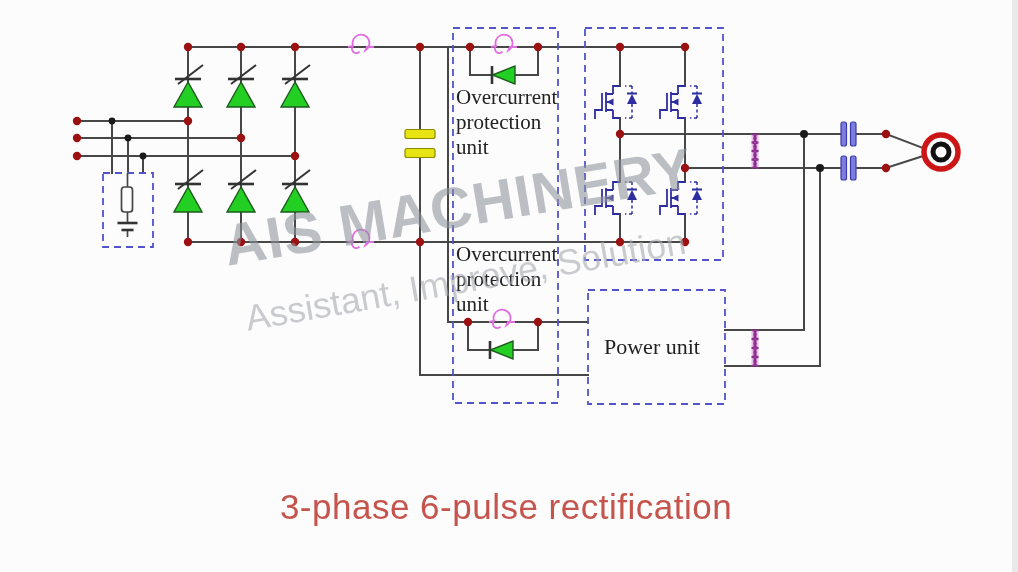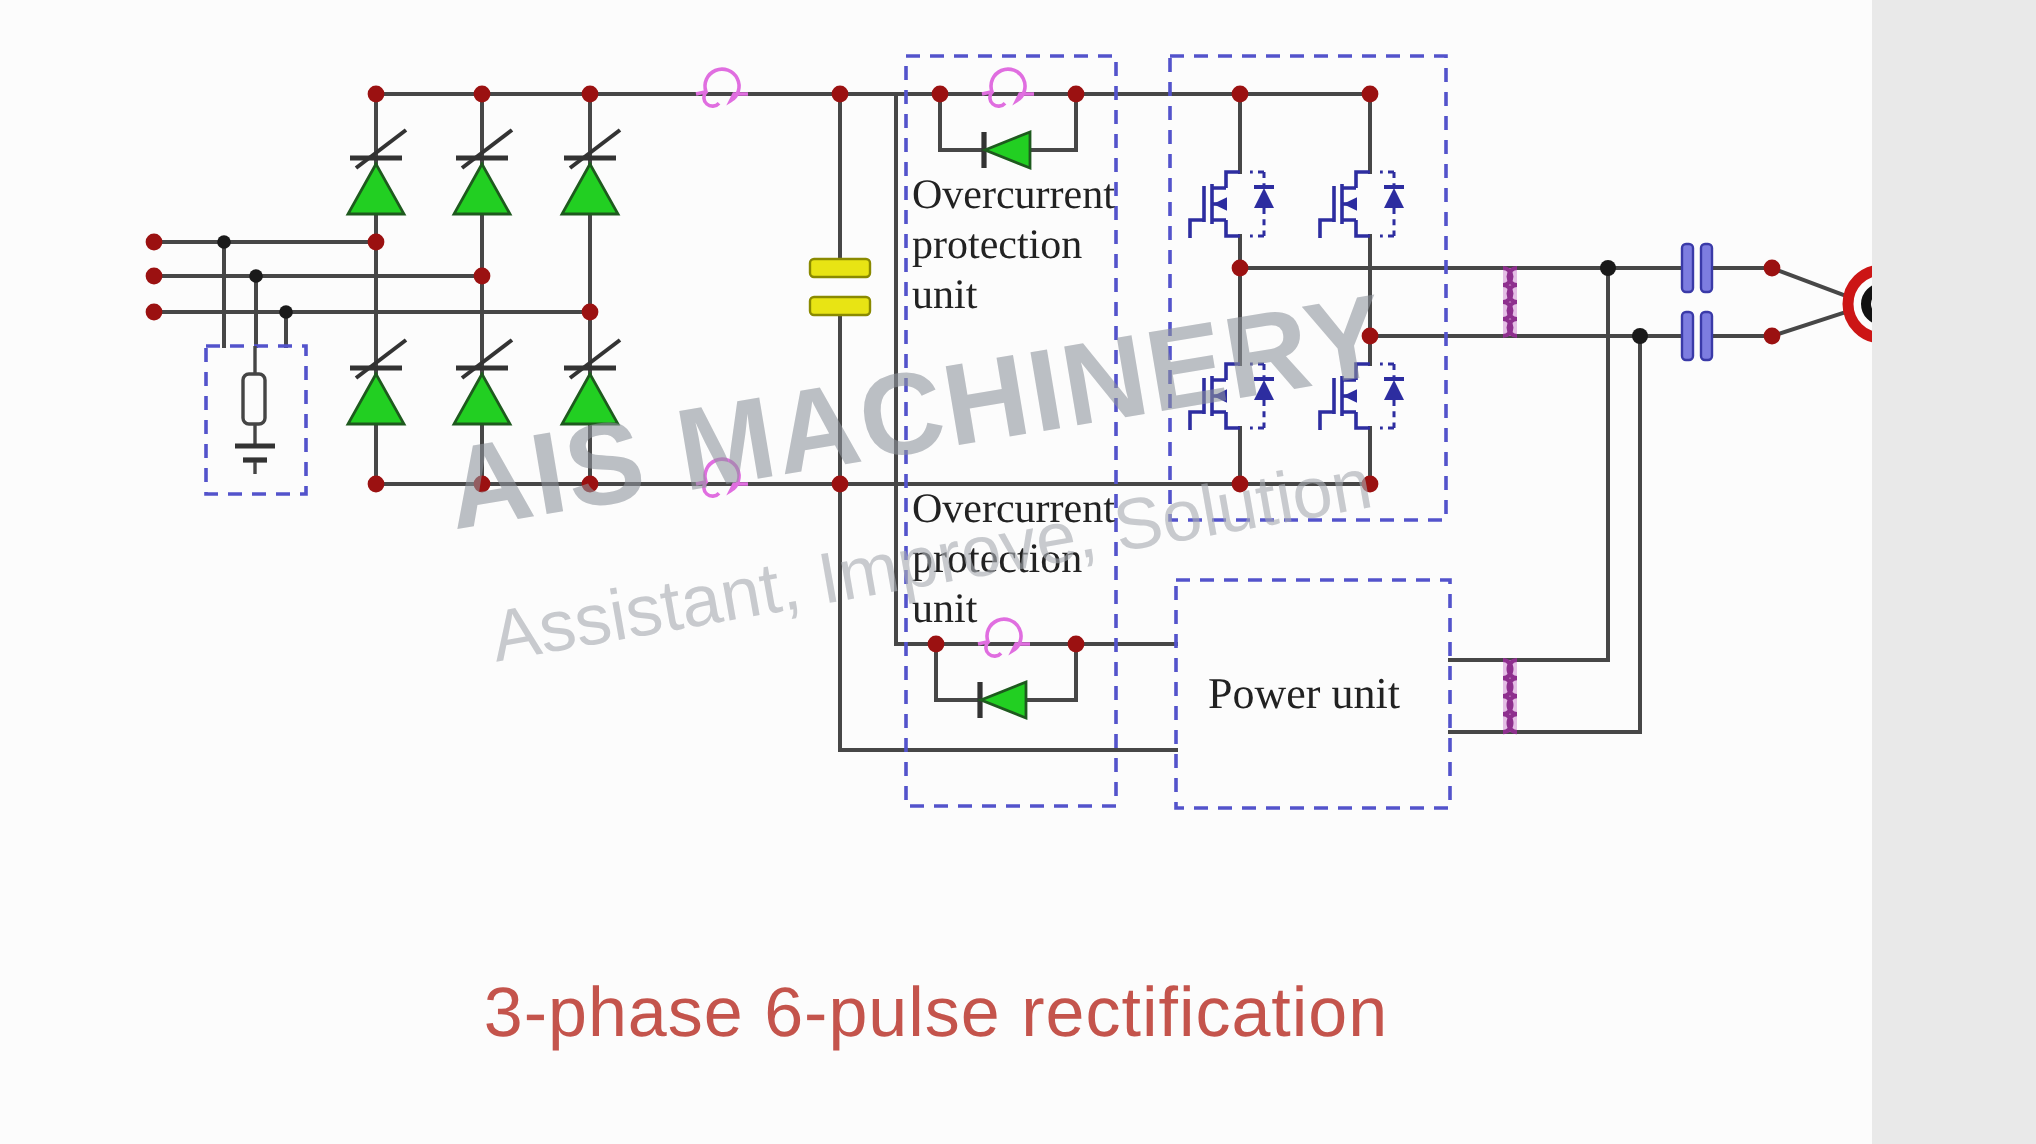--- a/index.html
+++ b/index.html
@@ -1,16 +1,16 @@
 <!DOCTYPE html>
 <html style="--background: #fcfcfc; --wire: #474747; --dot-red: #9b1111; --dot-black: #1a1a1a; --dash-box: #5353cb; --scr-green: #22cf22; --cap-yellow: #e8e414; --cap-yellow-edge: #8a8a00; --cap-blue: #7d7de0; --cap-blue-edge: #3a3aa8; --mosfet-blue: #2d2da0; --transformer-purple: #8e2f8e; --transformer-fill: #dcaade; --inductor-pink: #e06ee0; --label-ink: #222222; --title-red: #c4544c; --watermark-gray: #8e949c; --watermark-light: #a9adb3; --ring-red: #cc1515; --ring-black: #111111;"><head>
 <meta charset="utf-8">
 <style>
   html,body{margin:0;padding:0;background:#e9e9e9;}
-  .stage{position:relative;width:936px;height:572px;background:var(--background,#fcfcfc);overflow:hidden;
+  .stage{position:relative;width:1012px;height:572px;background:var(--background,#fcfcfc);overflow:hidden;
          font-family:"Liberation Sans",sans-serif;}
   svg{position:absolute;left:0;top:0;}
   
   .w{stroke:var(--wire);stroke-width:2;fill:none;stroke-linecap:square;}
   .dashbox{fill:none;stroke:var(--dash-box);stroke-width:1.8;stroke-dasharray:7 5;}
   .dotr{fill:var(--dot-red);}
   .dotb{fill:var(--dot-black);}
   .scr-tri{fill:var(--scr-green);stroke:#1e5a1e;stroke-width:1.4;}
   .kbar{stroke:#333;stroke-width:2.6;fill:none;}
   .gate{stroke:#333;stroke-width:2;fill:none;}

